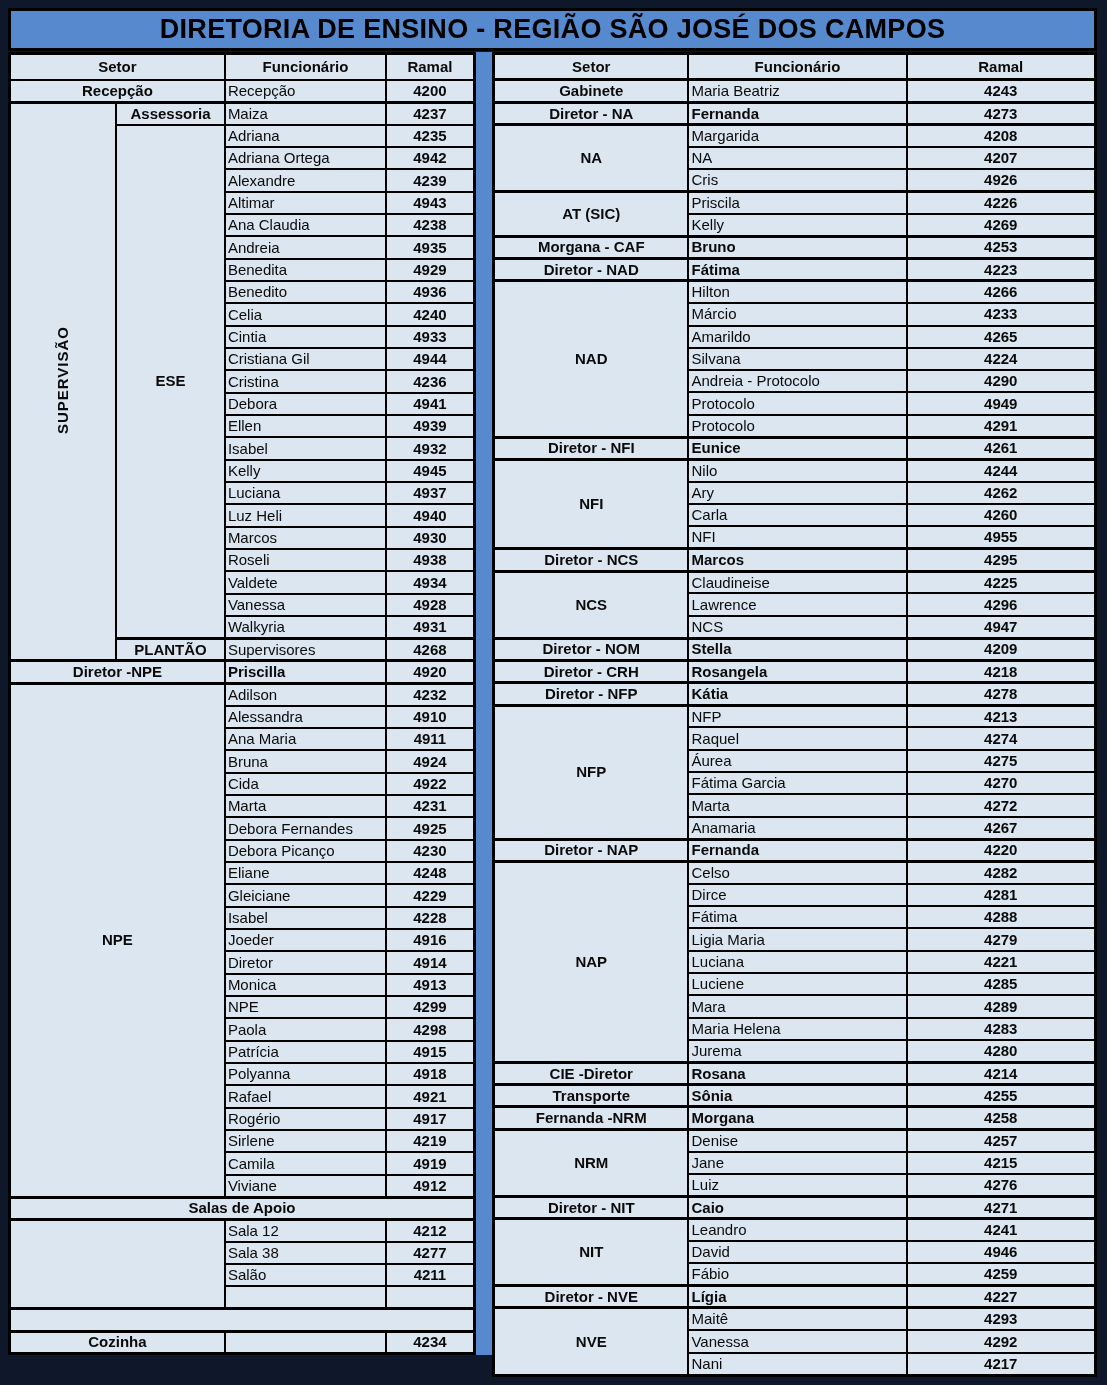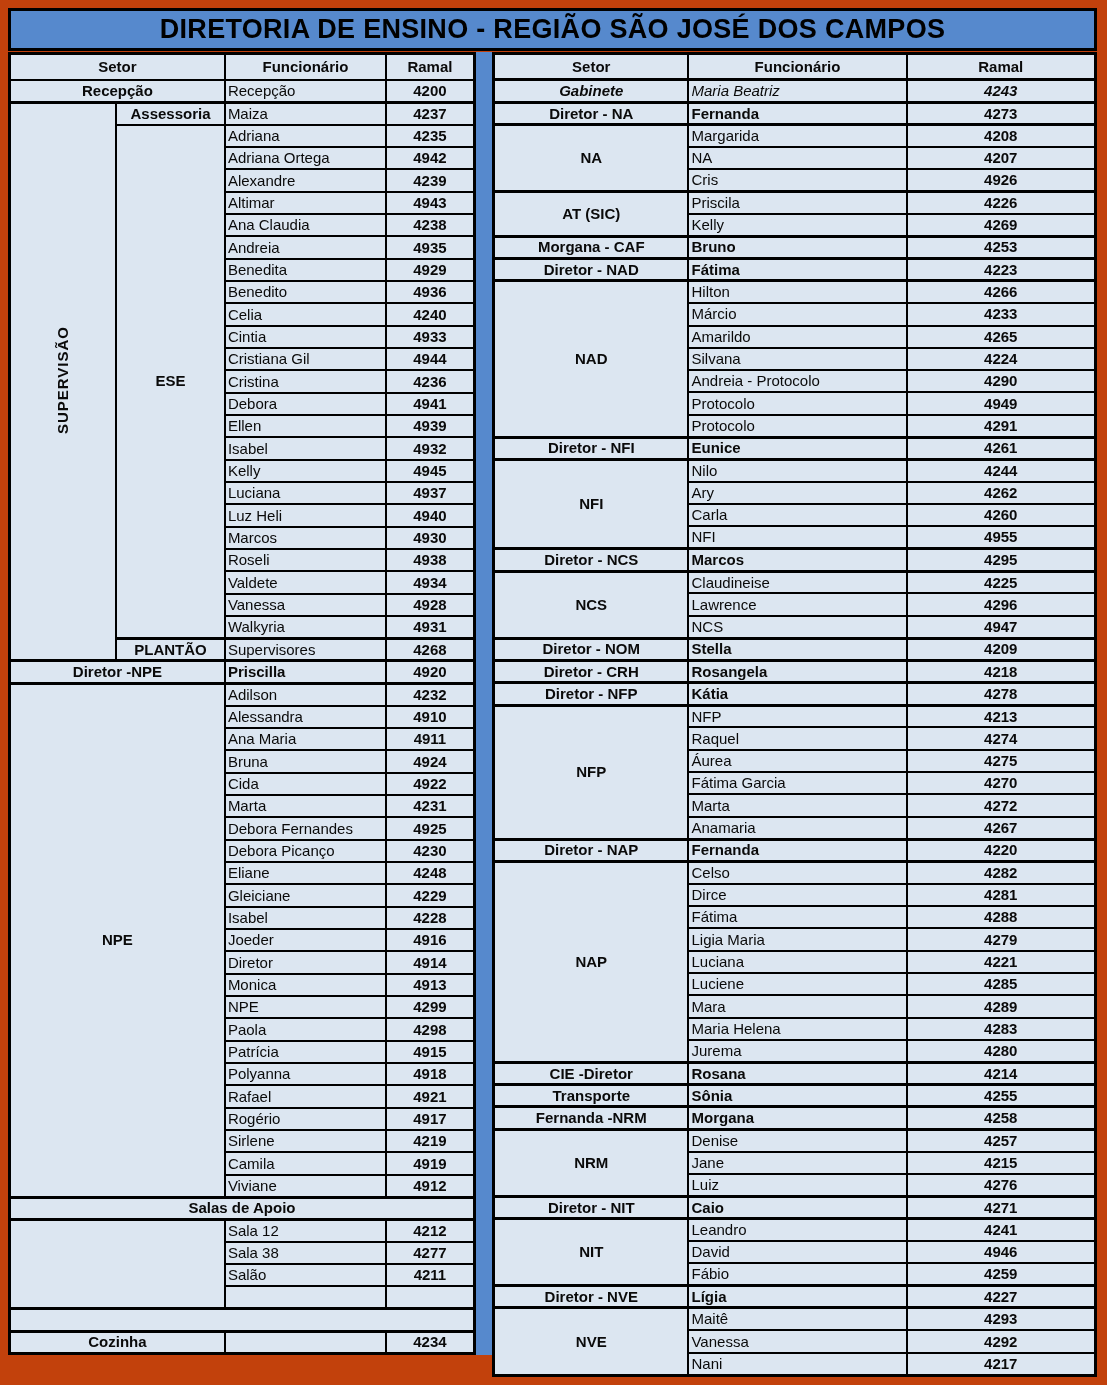--- a/index.html
+++ b/index.html
@@ -4,21 +4,21 @@
 <style>
   :root{
     --hblue:#5689CD;
     --light:#DCE6F1;
     --mblue:#8DB4E2;
     --pink:#D6BCD8;
     --grid:#000000;
   }
   html,body{margin:0;padding:0;background:#ffffff;}
   .canvas{
-    position:relative;width:1107px;height:1385px;background:#c2410c;
+    position:relative;width:1107px;height:1385px;background:#0f172a;
     font-family:"Liberation Sans",sans-serif;color:#0a0a0a;overflow:hidden;
   }
   .title{
     position:absolute;left:8px;top:8px;width:1089px;height:43px;
     background:var(--hblue);border:3px solid var(--grid);box-sizing:border-box;
     display:flex;align-items:center;justify-content:center;
     font-weight:bold;font-size:27px;letter-spacing:0.3px;color:#000;
   }
   .stripe{
     position:absolute;left:476px;top:52px;width:16px;height:1303px;
@@ -34,21 +34,21 @@
     border:2px solid var(--grid);background:var(--light);
     font-size:15px;line-height:1.05;padding:0 2px;overflow:hidden;
     white-space:nowrap;height:22px;box-sizing:border-box;
   }
   tr.hdr{height:26px;margin-top:44px;}
   td.header{background:var(--hblue);font-weight:bold;text-align:center;font-size:16px;}
   td.sector{font-weight:bold;text-align:center;}
   td.name{text-align:left;padding-left:5px;}
   td.ext{font-weight:bold;text-align:center;}
   td.blue{background:var(--mblue);}
-  td.pink{background:var(--pink);font-style:italic;}
+  td.pink{background:var(--pink);}
   td.bold{font-weight:bold;margin-left:9px;}
   td.big{font-size:19px;}
   td.band{border-top:4px solid var(--grid);border-bottom:4px solid var(--grid);}
   tr.sep td{border-top:3px solid var(--grid);}
   td.vertical span{
     writing-mode:vertical-rl;transform:rotate(180deg);display:inline-block;
     font-weight:bold;font-size:15px;letter-spacing:1px;
   }
   td.vertical{text-align:center;vertical-align:middle;}
 </style>

